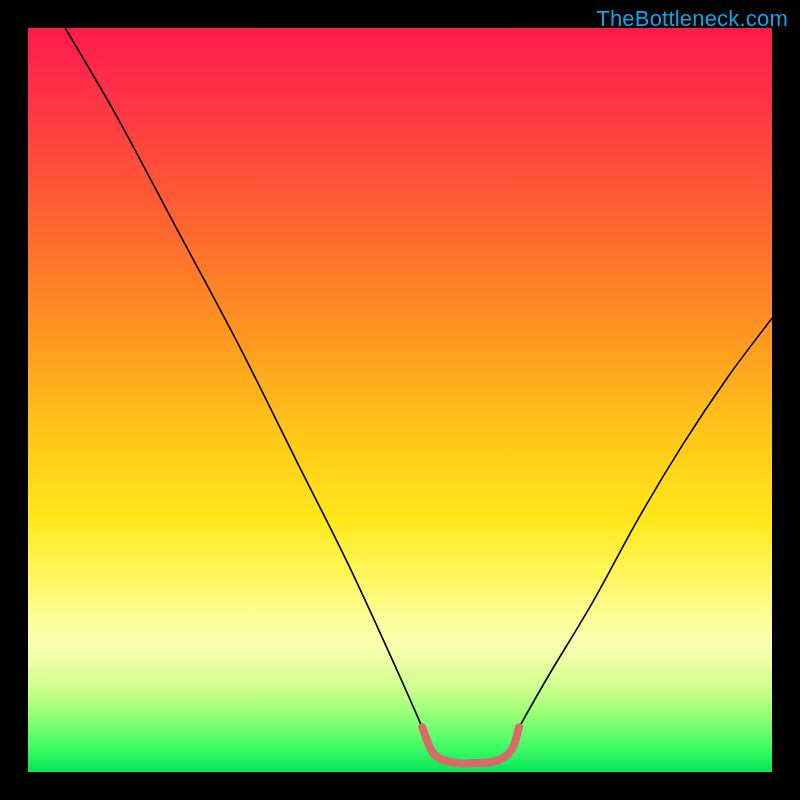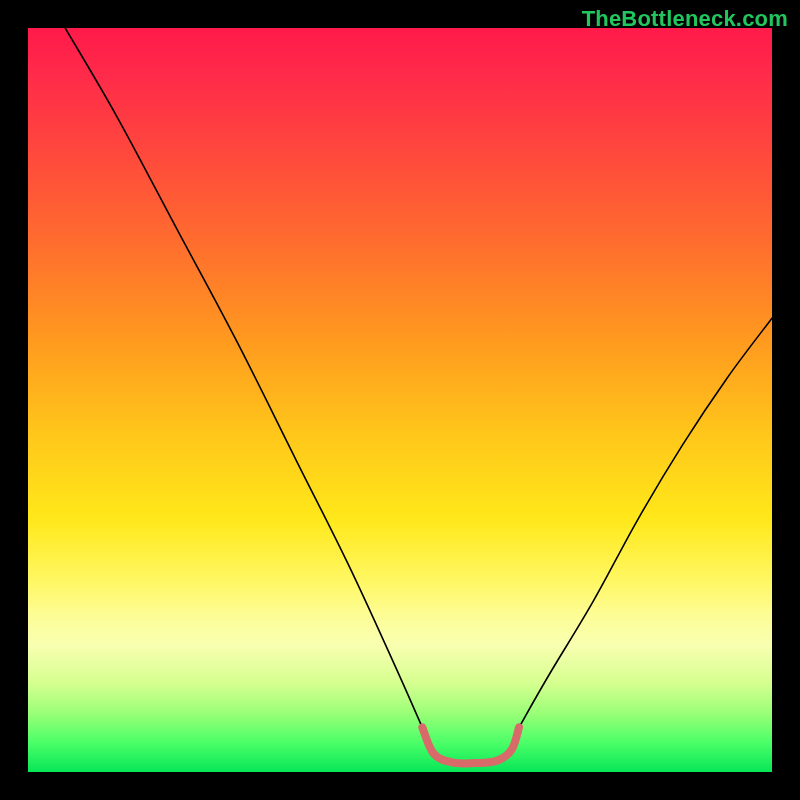--- a/index.html
+++ b/index.html
@@ -46,23 +46,23 @@
     );
   }
   svg.curves {
     position: absolute;
     inset: 0;
   }
   .watermark {
     position: absolute;
     top: 6px;
     right: 12px;
-    color: #22c55e;
+    color: #0ea5e9;
     font-size: 22px;
-    font-weight: 700;
+    font-weight: 400;
     letter-spacing: 0.2px;
     user-select: none;
   }
 </style>
 </head>
 <body>
 
 <div class="frame">
 
   <div class="plot-area">

